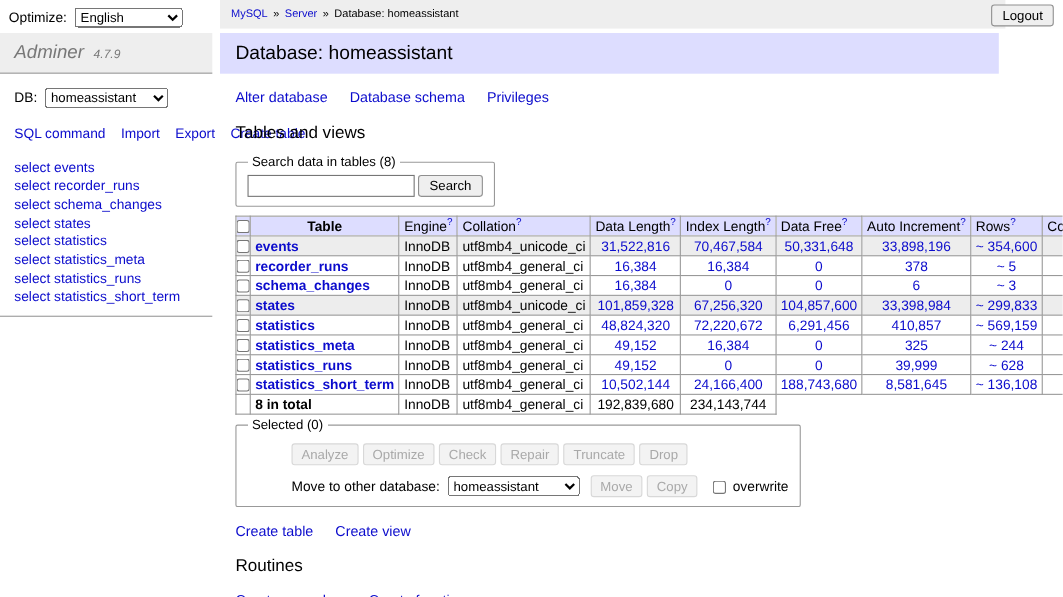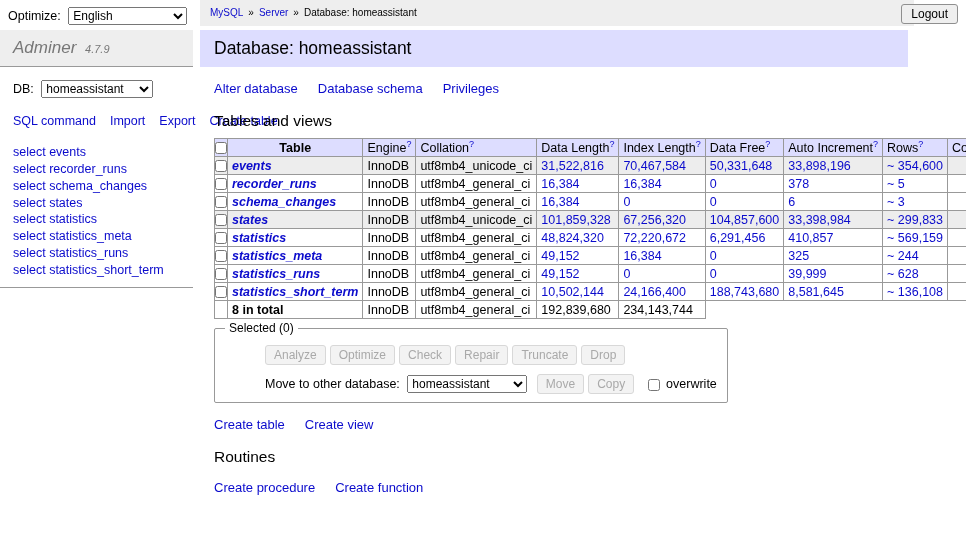--- a/index.html
+++ b/index.html
@@ -6,21 +6,21 @@
   html, body { margin: 0; padding: 0; }
   body {
     position: relative; width: 966px; height: 543px; overflow: hidden;
     background: #fff; color: #000;
     font-family: "Liberation Sans", sans-serif; font-size: 13px;
   }
   a { color: var(--link, #0000cc); text-decoration: none; cursor: pointer; }
 
   
   #lang { position: absolute; top: 7px; left: 8px; font-size: 12.5px; }
-  #lang select { width: 119px; font-size: 12px; margin-left: 4px; }
+  #lang select { width: 98px; font-size: 12px; margin-left: 4px; }
   #logout { position: absolute; top: 4px; right: 8px; }
   #breadcrumb {
     position: absolute; top: 0; left: 200px; right: 52px; height: 26px;
     background: var(--bar, #eee); line-height: 26px; padding: 0 10px;
     font-size: 10px; white-space: nowrap; overflow: hidden;
   }
   #breadcrumb .sep { color: #000; margin: 0 5px; }
   #breadcrumb .current { color: #000; }
 
   button.std {
@@ -66,22 +66,22 @@
   #search-fs input[type=text] { width: 152px; height: 20px; font-size: 12px; border: 1px solid #767676; padding: 1px 4px; }
 
   table.data { border-collapse: collapse; table-layout: fixed; margin: 8px 0 0 14px; font-size: 12.5px; }
   table.data th, table.data td {
     border: 1px solid #999; padding: 1px 4px; height: 18px;
     overflow: hidden; white-space: nowrap; text-align: left; font-weight: normal;
   }
   table.data thead th { background: var(--accent, #ddf); }
   table.data thead th.tname { font-weight: bold; text-align: center; }
   table.data td.chk, table.data th.chk { text-align: center; padding: 0; }
-  table.data td.num { text-align: left; }
-  table.data a.tbl-link { font-weight: bold; font-style: italic; }
+  table.data td.num { text-align: center; }
+  table.data a.tbl-link { font-weight: bold; }
   table.data tr.shaded td { background: #ededed; }
   table.data tfoot td.total { font-weight: bold; }
   table.data tfoot td.num { color: #000; }
   table.data tfoot td.bare { border: none; background: transparent; }
   sup { font-size: 9px; line-height: 0; }
   input[type=checkbox] { margin: 0; vertical-align: middle; width: 12px; height: 12px; }
 
   #selected-fs .row { margin-top: 5px; white-space: nowrap; padding-left: 40px; }
   #selected-fs .row + .row { margin-top: 9px; }
   #selected-fs button { margin-right: 4px; }
@@ -129,20 +129,25 @@
     </div>
 </div>
 
 <div id="content">
   <h2>Database: homeassistant</h2>
 
   <div class="linkrow"><a>Alter database</a><a>Database schema</a><a>Privileges</a></div>
 
   <h3>Tables and views</h3>
 
+  <fieldset id="search-fs">
+    <legend>Search data in tables (8)</legend>
+    <input type="text" value="" style="">
+    <button class="std">Search</button>
+  </fieldset>
 
   <table class="data">
     <colgroup>
       <col style="width:24px">
         <col style="width:122px">
         <col style="width:46px">
         <col style="width:99px">
       <col style="width:72px">
         <col style="width:76px">
         <col style="width:64px">

